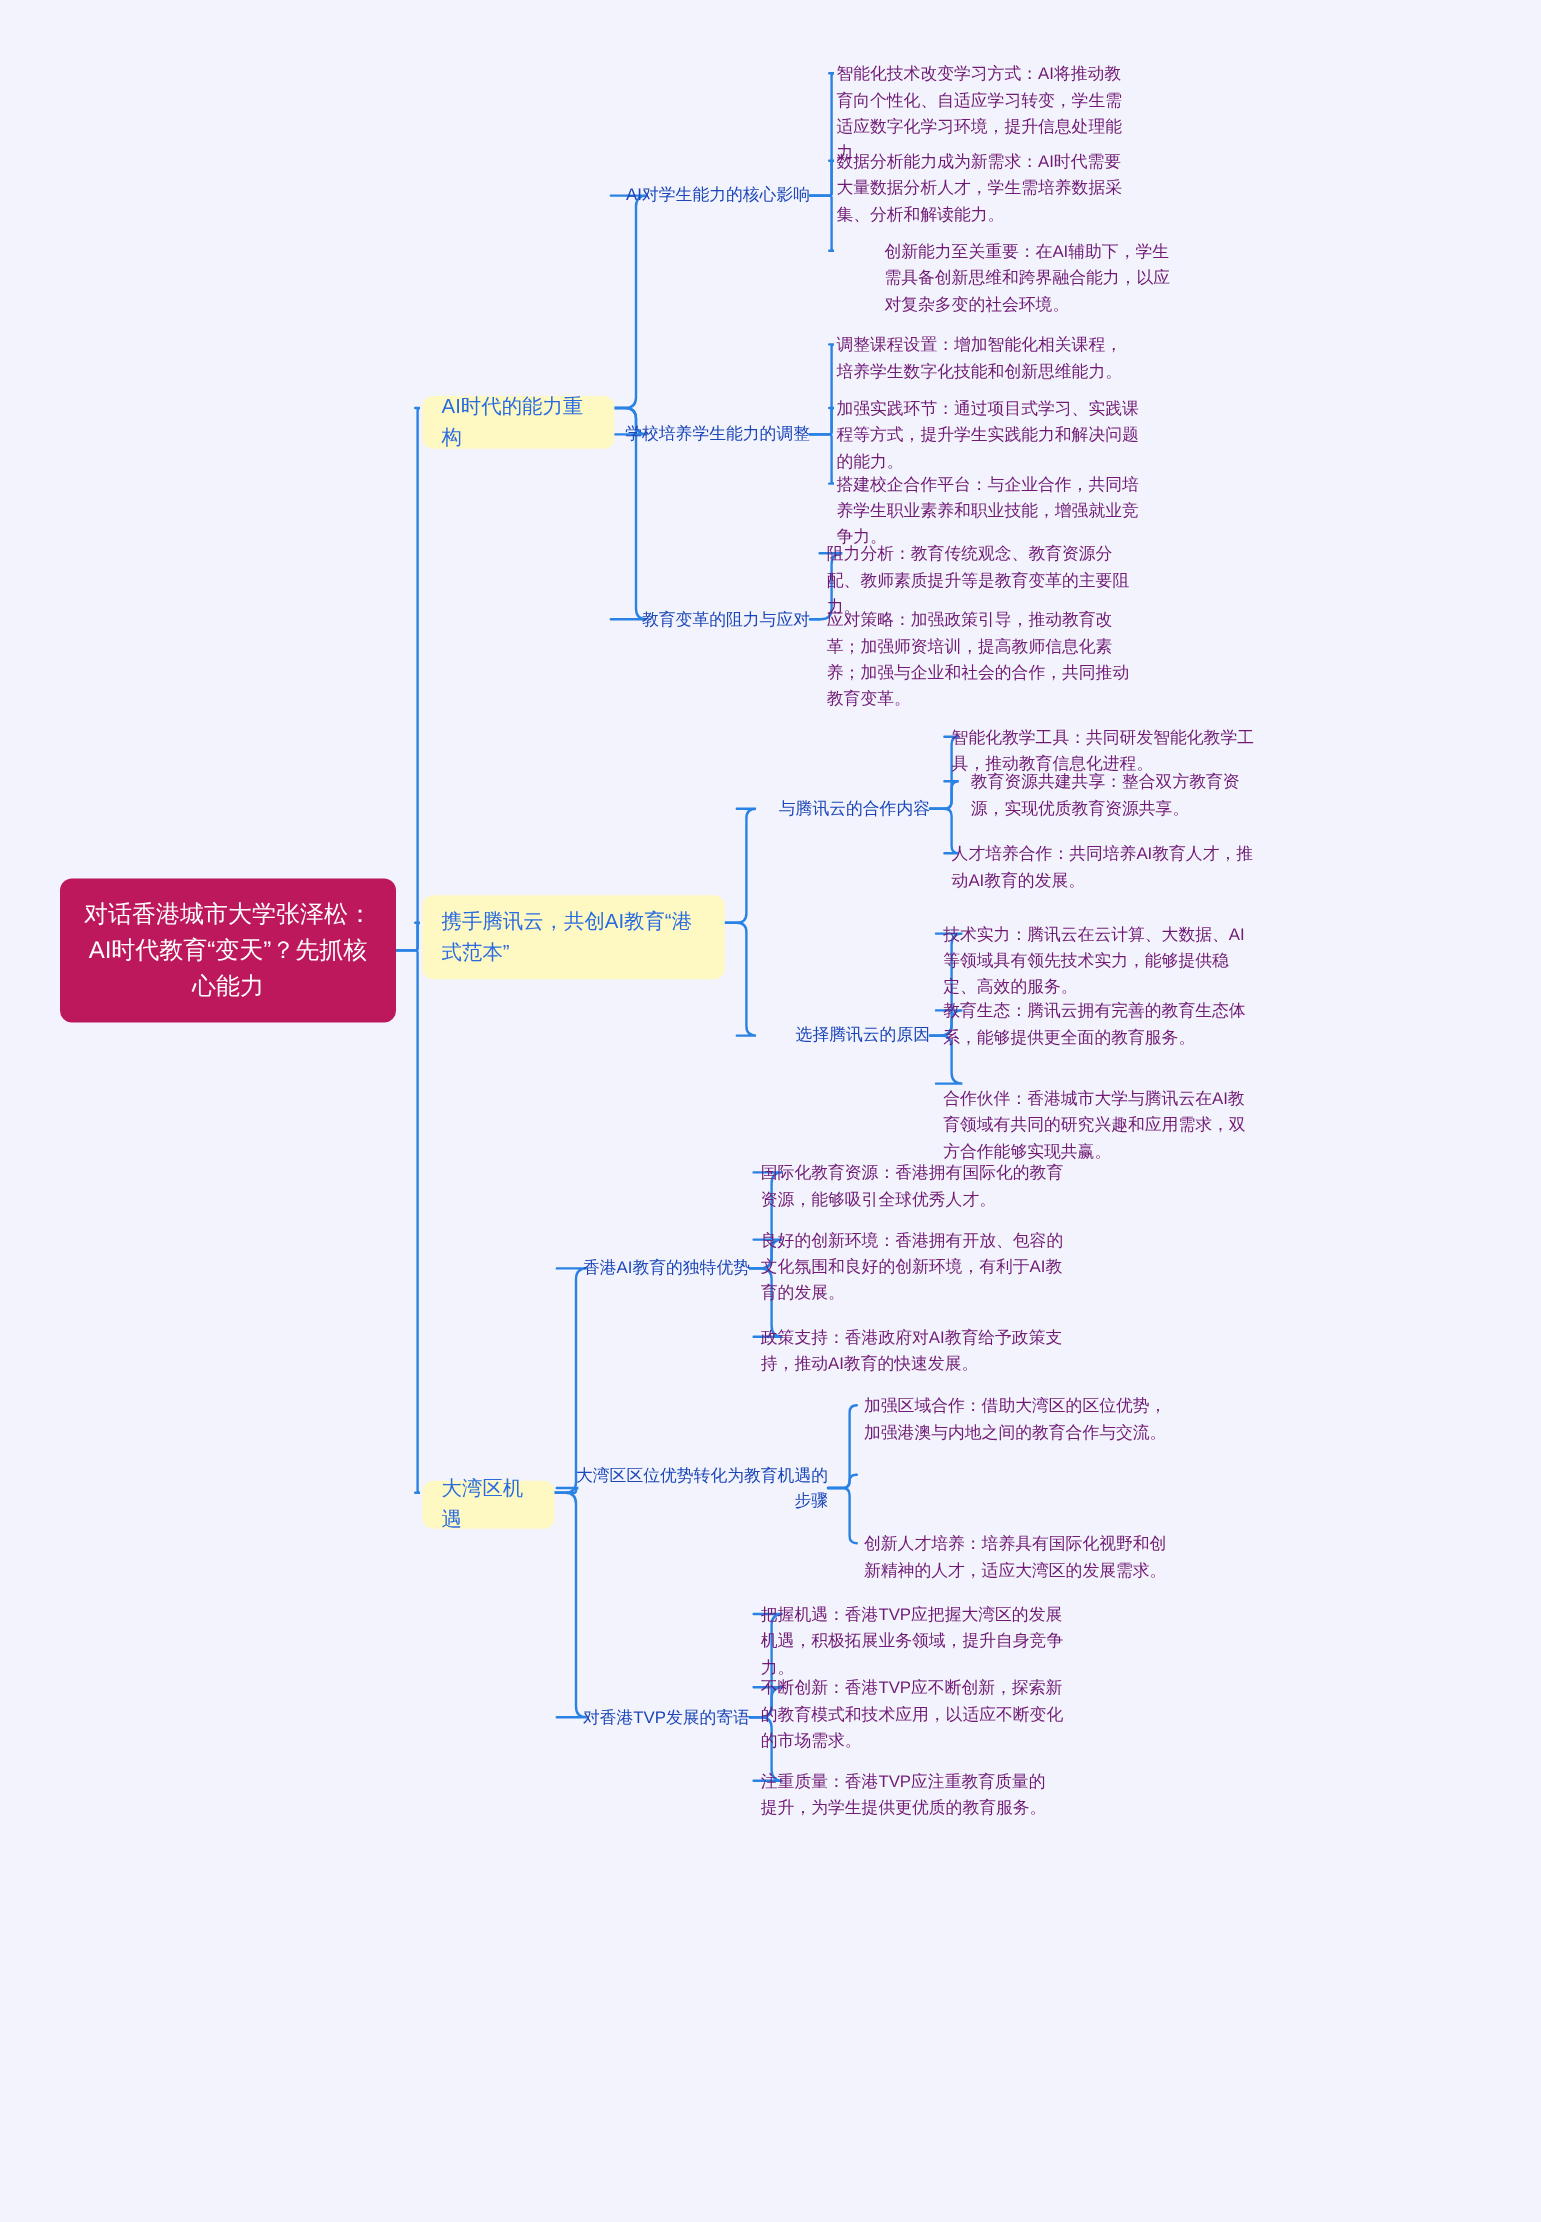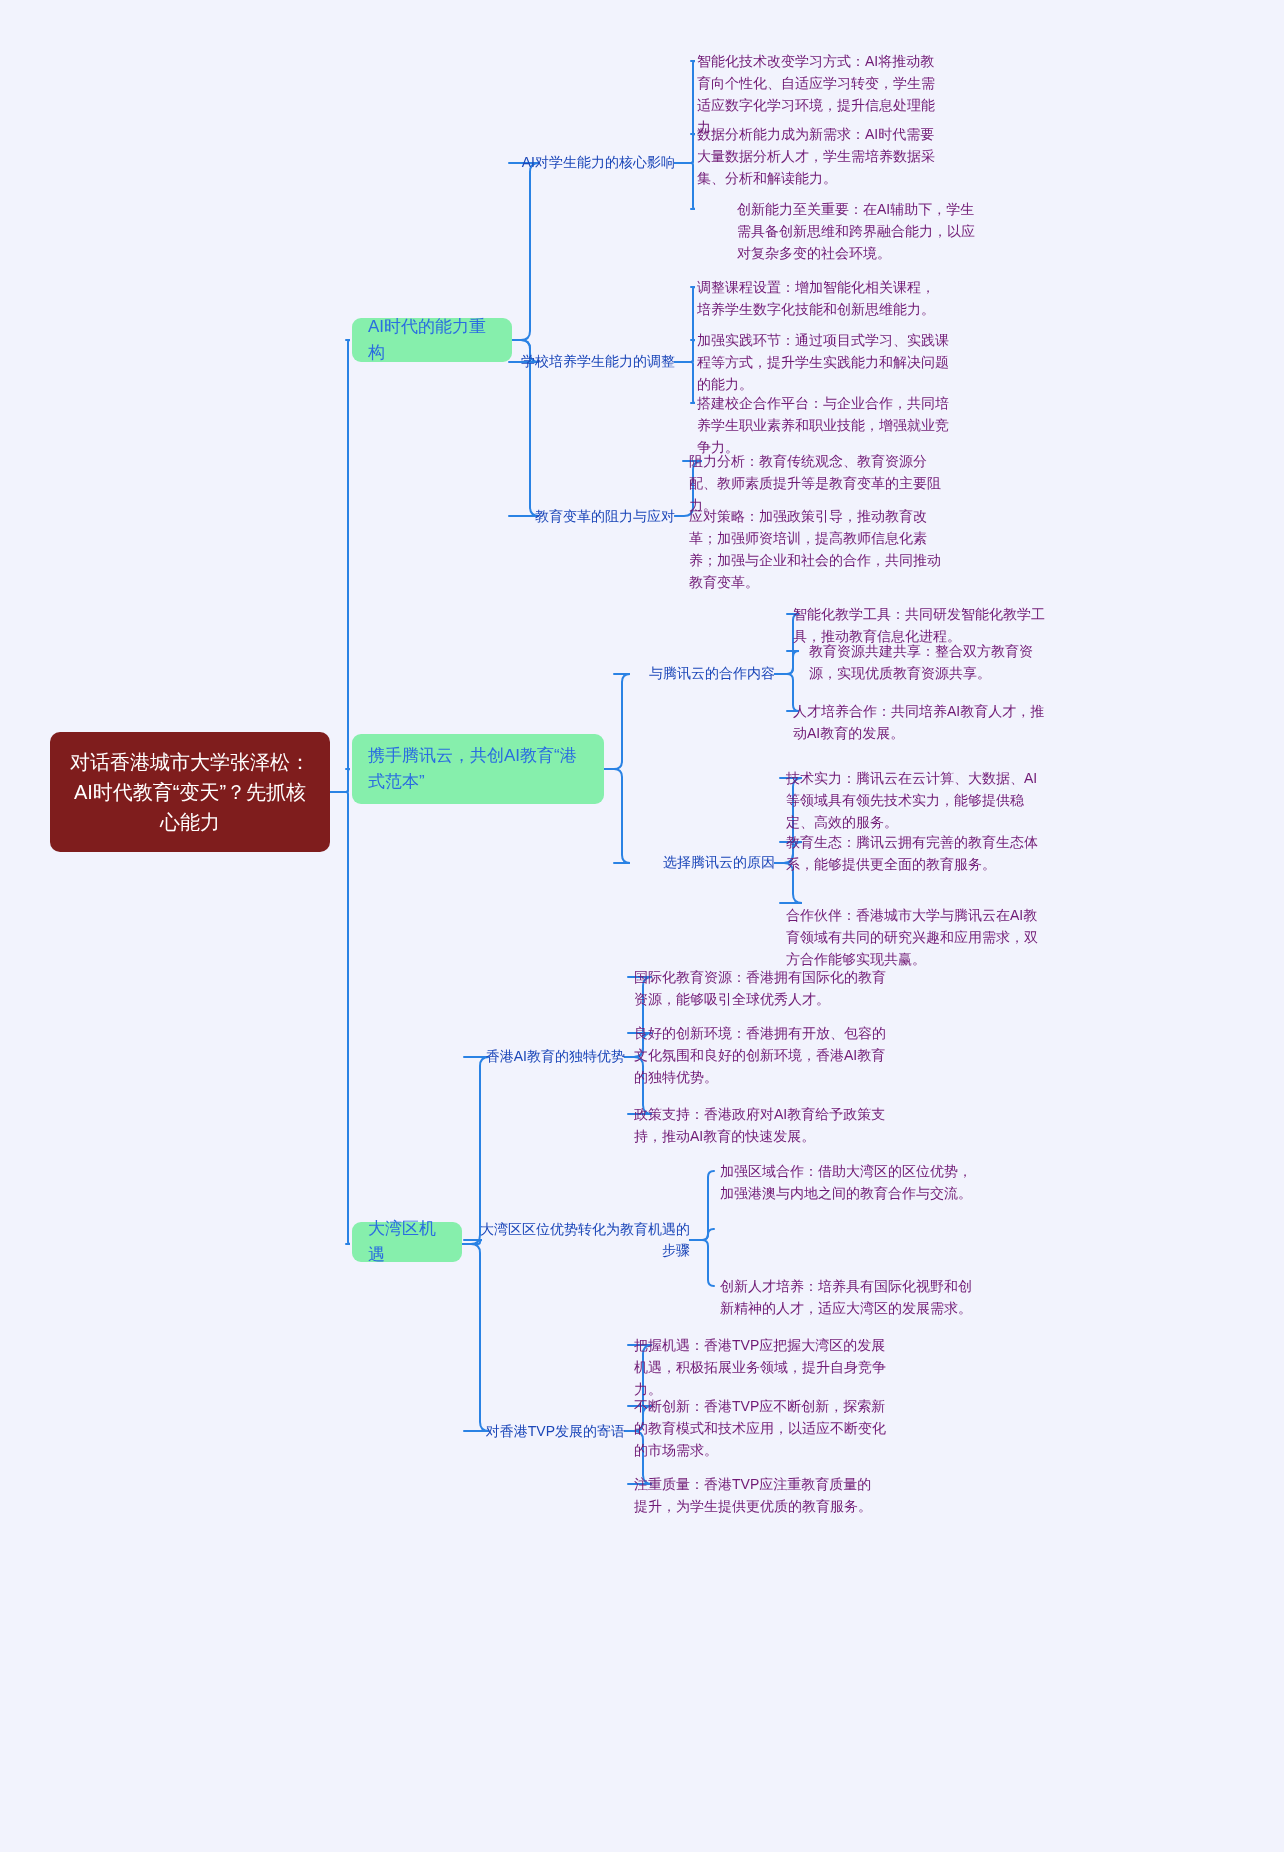--- a/index.html
+++ b/index.html
@@ -23,42 +23,43 @@
   }
   .node {
     position: absolute;
     color: #1b4ec4;
   }
 
   
   .root {
     left: 50px; top: 868px;
     width: 280px; height: 120px;
-    background: #7f1d1d;
+    background: #be185d;
     border-radius: 10px;
     color: #ffffff;
     font-size: 20px;
     line-height: 30px;
     display: flex;
     align-items: center;
     justify-content: center;
     text-align: center;
     padding: 6px 14px;
   }
 
   
   .lvl1 {
-    background: #86efac;
+    background: #fef9c3;
     border-radius: 9px;
     color: #2a6ce0;
     font-size: 17px;
     line-height: 26px;
     padding: 9px 16px;
     display: flex;
     align-items: center;
+    margin-top: 12px;
   }
   #n-l1-0 { left: 352px; top: 315px; width: 160px; height: 44px; }
   #n-l1-1 { left: 352px; top: 862px; width: 252px; height: 70px; }
   #n-l1-2 { left: 352px; top: 1432px; width: 110px; height: 40px; }
 
   
   .lvl2 {
     color: #1b46b8;
     font-size: 14px;
     line-height: 21px;
@@ -148,21 +149,21 @@
 
   <div class="node lvl3" style="left:793px;top:603px;width:258px;">智能化教学工具：共同研发智能化教学工具，推动教育信息化进程。</div>
   <div class="node lvl3" style="left:793px;top:640px;width:258px;padding-left:16px;">教育资源共建共享：整合双方教育资源，实现优质教育资源共享。</div>
   <div class="node lvl3" style="left:793px;top:700px;width:258px;">人才培养合作：共同培养AI教育人才，推动AI教育的发展。</div>
 
   <div class="node lvl3" style="left:786px;top:767px;width:262px;">技术实力：腾讯云在云计算、大数据、AI等领域具有领先技术实力，能够提供稳定、高效的服务。</div>
   <div class="node lvl3" style="left:786px;top:831px;width:262px;">教育生态：腾讯云拥有完善的教育生态体系，能够提供更全面的教育服务。</div>
   <div class="node lvl3" style="left:786px;top:892px;width:262px;margin-top:12px;">合作伙伴：香港城市大学与腾讯云在AI教育领域有共同的研究兴趣和应用需求，双方合作能够实现共赢。</div>
 
   <div class="node lvl3" style="left:634px;top:966px;width:252px;">国际化教育资源：香港拥有国际化的教育资源，能够吸引全球优秀人才。</div>
-  <div class="node lvl3" style="left:634px;top:1022px;width:262px;">良好的创新环境：香港拥有开放、包容的文化氛围和良好的创新环境，香港AI教育的独特优势。</div>
+  <div class="node lvl3" style="left:634px;top:1022px;width:262px;">良好的创新环境：香港拥有开放、包容的文化氛围和良好的创新环境，有利于AI教育的发展。</div>
   <div class="node lvl3" style="left:634px;top:1103px;width:252px;">政策支持：香港政府对AI教育给予政策支持，推动AI教育的快速发展。</div>
 
   <div class="node lvl3" style="left:720px;top:1160px;width:262px;">加强区域合作：借助大湾区的区位优势，加强港澳与内地之间的教育合作与交流。</div>
   <div class="node lvl3" style="left:720px;top:1275px;width:262px;">创新人才培养：培养具有国际化视野和创新精神的人才，适应大湾区的发展需求。</div>
 
   <div class="node lvl3" style="left:634px;top:1334px;width:260px;">把握机遇：香港TVP应把握大湾区的发展机遇，积极拓展业务领域，提升自身竞争力。</div>
   <div class="node lvl3" style="left:634px;top:1395px;width:260px;">不断创新：香港TVP应不断创新，探索新的教育模式和技术应用，以适应不断变化的市场需求。</div>
   <div class="node lvl3" style="left:634px;top:1473px;width:250px;">注重质量：香港TVP应注重教育质量的提升，为学生提供更优质的教育服务。</div>
 
 </div>

